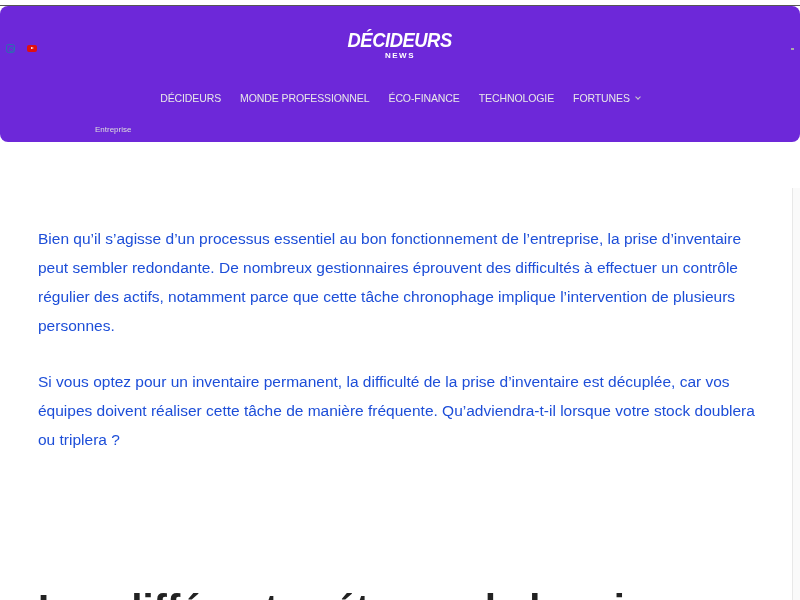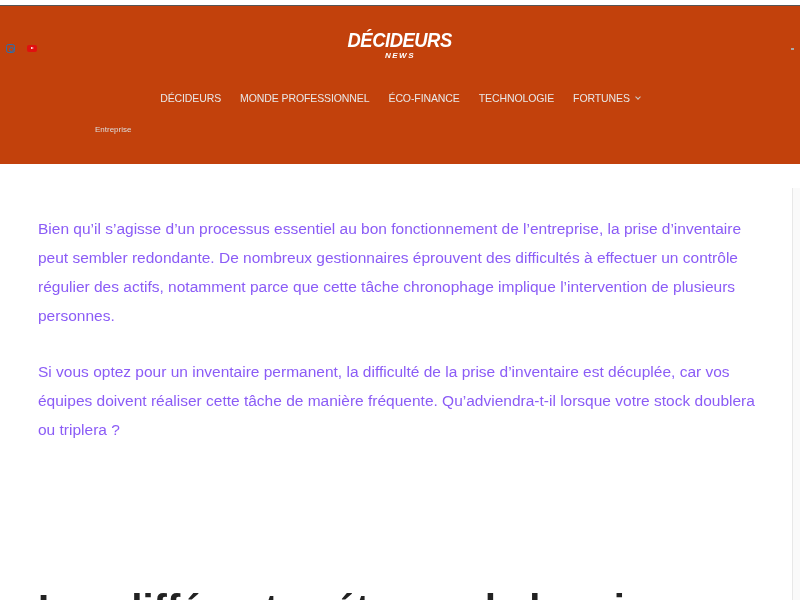--- a/index.html
+++ b/index.html
@@ -1,42 +1,42 @@
 <!DOCTYPE html>
 <html><head>
 <meta charset="utf-8">
 <style>
   * { margin: 0; padding: 0; box-sizing: border-box; }
   html, body { width: 800px; height: 600px; overflow: hidden; background: #ffffff; }
   body { font-family: "DejaVu Sans", sans-serif; position: relative; }
 
   .top-strip { position: absolute; left: 0; top: 0; width: 800px; height: 6px; background: #ffffff; border-bottom: 1px solid #555; }
 
-  .header { position: absolute; left: 0; top: 6px; width: 800px; height: 158px; background: #c2410c; }
+  .header { position: absolute; left: 0; top: 6px; width: 800px; height: 136px; background: #6d28d9; border-radius: 8px; }
 
   .social { position: absolute; top: 38px; left: 6px; display: flex; gap: 12px; align-items: center; }
   .icon-instagram { width: 9px; height: 9px; border: 1.5px solid #2a6fb0; border-radius: 2.5px; position: relative; }
   .icon-instagram::after { content: ""; position: absolute; left: 1.5px; top: 1.5px; width: 3px; height: 3px; border: 1px solid #2a6fb0; border-radius: 50%; }
   .icon-youtube { width: 10px; height: 7px; background: #e01010; border-radius: 2px; position: relative; }
   .icon-youtube::after { content: ""; position: absolute; left: 4px; top: 2px; border-left: 3px solid #fff; border-top: 1.5px solid transparent; border-bottom: 1.5px solid transparent; }
 
   .menu-dot { position: absolute; right: 6px; top: 42px; width: 3px; height: 2px; background: #aaa; }
 
   .logo { position: absolute; left: 0; width: 800px; top: 24px; text-align: center; color: #fff; }
   .logo-main { font-family: "Liberation Sans", sans-serif; font-weight: bold; font-style: italic; font-size: 20px; letter-spacing: -0.5px; line-height: 20px; transform: scaleX(0.92); display: inline-block; }
-  .logo-sub { font-family: "Liberation Sans", sans-serif; font-weight: bold; font-size: 8px; letter-spacing: 1.5px; line-height: 9px; display: block; margin-top: 0; font-style: italic; }
+  .logo-sub { font-family: "Liberation Sans", sans-serif; font-weight: bold; font-size: 8px; letter-spacing: 1.5px; line-height: 9px; display: block; margin-top: 0; }
 
   .nav { position: absolute; top: 86px; left: 0; width: 800px; display: flex; justify-content: center; gap: 0; }
   .nav-item { color: #e8e8e8; font-family: "Liberation Sans", sans-serif; font-size: 10.5px; margin: 0 9.5px; display: flex; align-items: center; letter-spacing: -0.1px; }
   .nav-item .chev { display: inline-block; width: 4px; height: 4px; border-right: 1px solid #ccc; border-bottom: 1px solid #ccc; transform: rotate(45deg); margin-left: 6px; margin-top: -3px; }
 
   .category { position: absolute; left: 88px; top: 119px; color: #ddd; font-family: "Liberation Sans", sans-serif; font-size: 8px; margin-left: 7px; }
   .title { position: absolute; left: 88px; top: 135px; width: 380px; color: #fff; font-family: "Liberation Sans", sans-serif; font-size: 17px; line-height: 22px; font-weight: normal; }
 
-  .content { position: absolute; left: 38px; top: 214px; width: 722px; color: #8b5cf6; font-family: "Liberation Sans", sans-serif; font-size: 15.5px; line-height: 29px; }
+  .content { position: absolute; left: 38px; top: 224px; width: 722px; color: #1d4ed8; font-family: "Liberation Sans", sans-serif; font-size: 15.5px; line-height: 29px; }
   .content p { margin-bottom: 27px; }
 
   .subheading { position: absolute; left: 38px; top: 585px; color: #222; font-family: "Liberation Sans", sans-serif; font-weight: bold; font-size: 40px; line-height: 48px; white-space: nowrap; }
 
   .scrollbar-edge { position: absolute; right: 0; top: 188px; width: 8px; height: 412px; border-left: 1px solid #e8e8e8; background: #fafafa; }
 </style>
 </head>
 <body>
 
 <div class="top-strip"></div>

